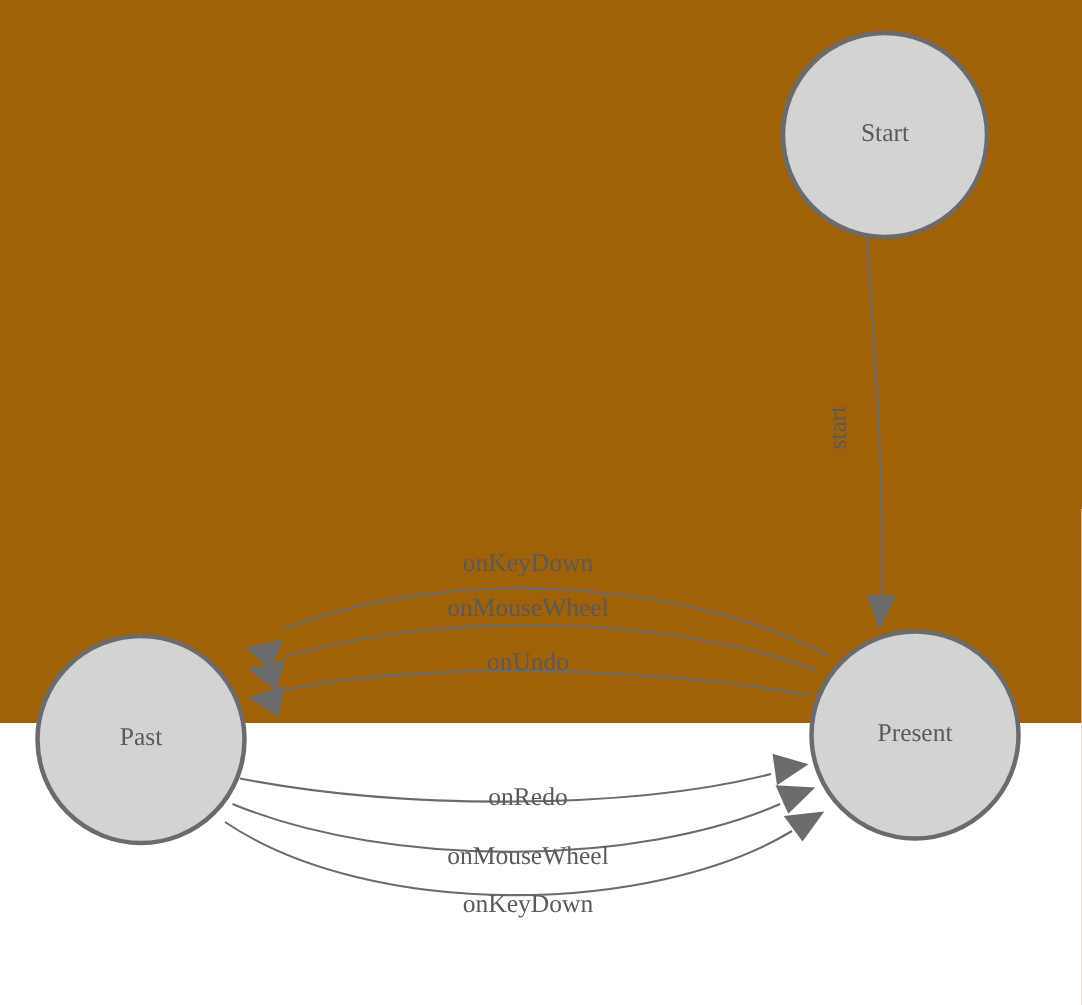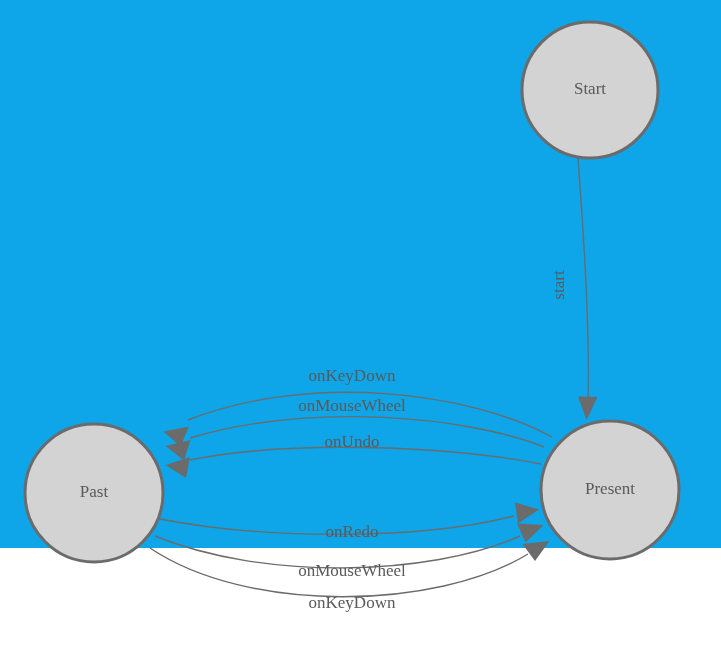--- a/index.html
+++ b/index.html
@@ -9,22 +9,22 @@
   }
   body {
     width: 721px;
     height: 670px;
     overflow: hidden;
     font-family: "Liberation Serif", "DejaVu Serif", serif;
   }
   #diagram-root {
     position: relative;
     width: 721px;
-    height: 548px;
-    background: #0ea5e9;
+    height: 482px;
+    background: #a16207;
   }
   svg#state-diagram {
     display: block;
     width: 721px;
     height: 670px;
   }
   .node-circle {
     fill: #d3d3d3;
     stroke: #6b6b6b;
     stroke-width: 3;

